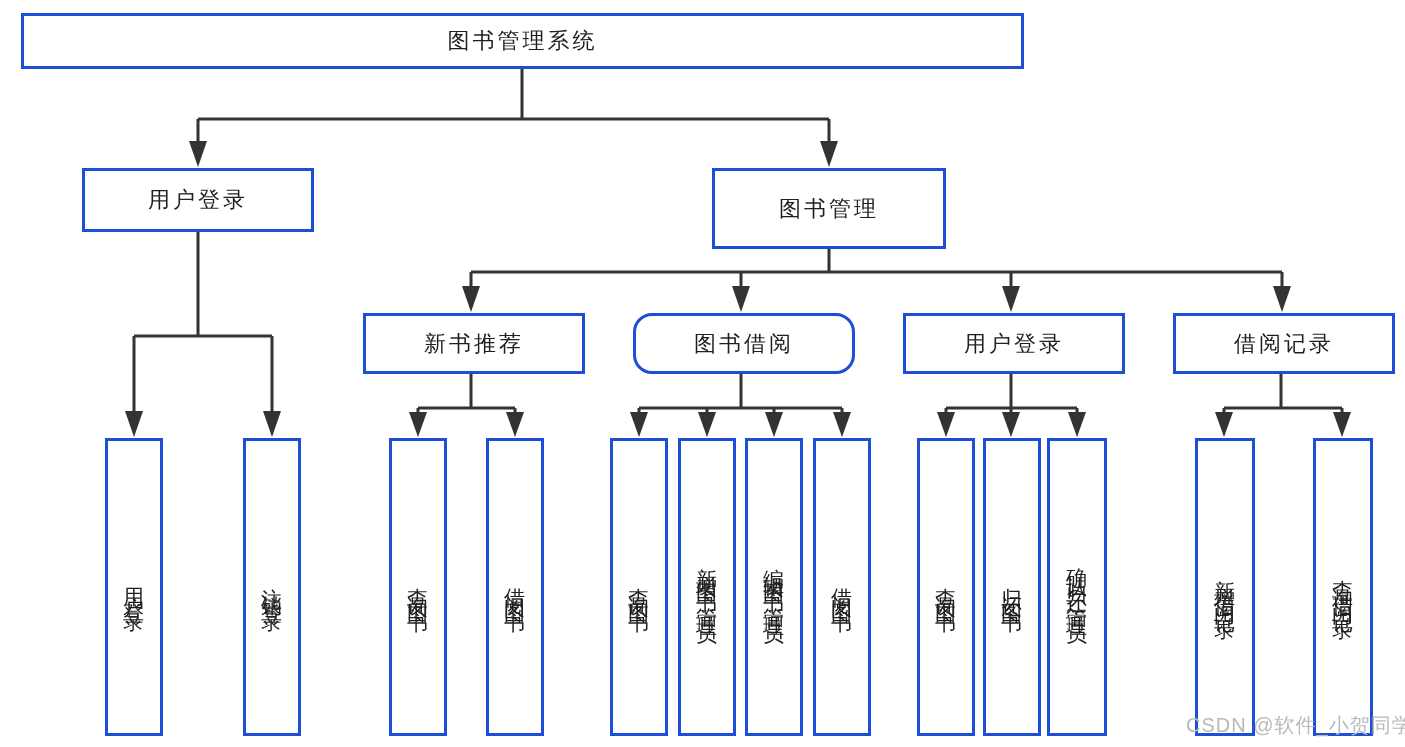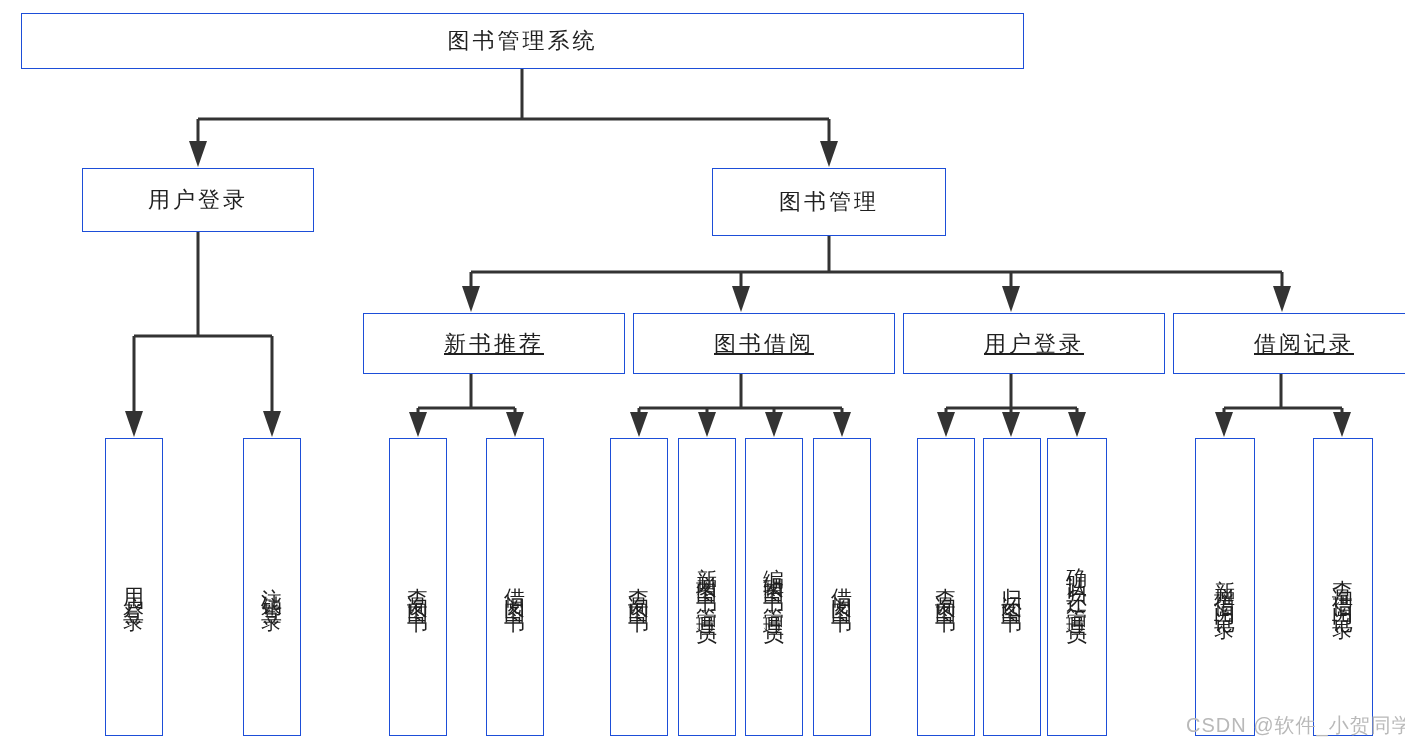--- a/index.html
+++ b/index.html
@@ -28,45 +28,45 @@
     fill: none;
   }
   #wires polygon {
     fill: #333333;
     stroke: none;
   }
   .box {
     position: absolute;
     box-sizing: border-box;
     background: #ffffff;
-    border: 1px solid #1d4ed8;
+    border: 3px solid #1d4ed8;
     display: flex;
     align-items: center;
     justify-content: center;
     color: #1f1f1f;
   }
   .box.h {
     font-size: 22px;
     letter-spacing: 3px;
   }
   .box.v span {
     writing-mode: vertical-rl;
     text-orientation: mixed;
     font-size: 21px;
     letter-spacing: 8px;
     line-height: 1;
     white-space: nowrap;
   }
   
   .n-root   { left: 21px;  top: 13px;  width: 1003px; height: 56px; }
   .n-login  { left: 82px;  top: 168px; width: 232px;  height: 64px; }
-  .n-mgmt   { left: 712px; top: 168px; width: 234px;  height: 68px; }
-  .n-l3     { top: 313px; width: 262px; height: 61px; text-decoration: underline; }
+  .n-mgmt   { left: 712px; top: 168px; width: 234px;  height: 81px; }
+  .n-l3     { top: 313px; width: 222px; height: 61px; }
   .n-rec    { left: 363px;  }
-  .n-bor    { left: 633px;  }
+  .n-bor    { left: 633px; border-radius: 19px;  }
   .n-cur    { left: 903px;  }
   .n-log    { left: 1173px; }
   .leaf     { top: 438px; width: 58px; height: 298px; }
   .lf-u1 { left: 105px; }
   .lf-u2 { left: 243px; }
   .lf-r1 { left: 389px; }
   .lf-r2 { left: 486px; }
   .lf-b1 { left: 610px; }
   .lf-b2 { left: 678px; }
   .lf-b3 { left: 745px; }

